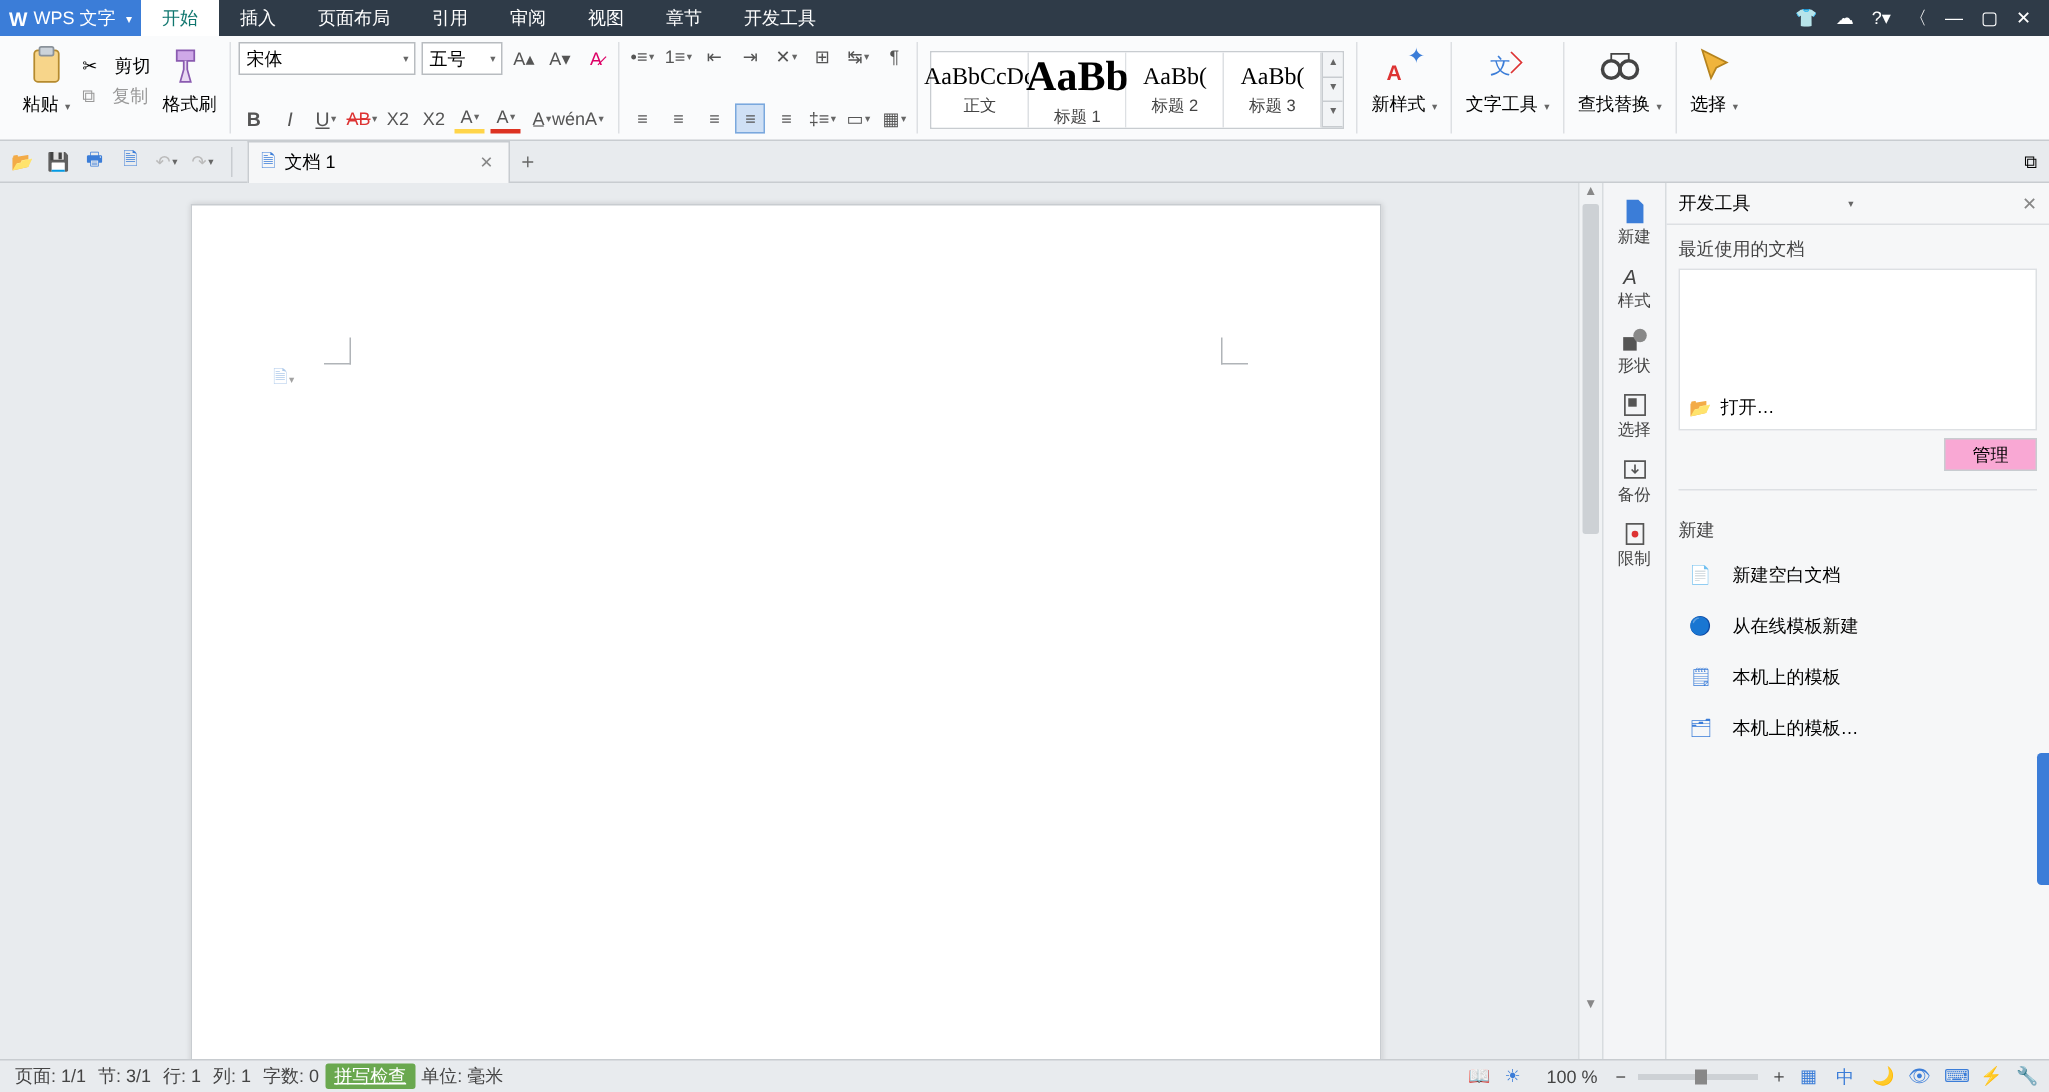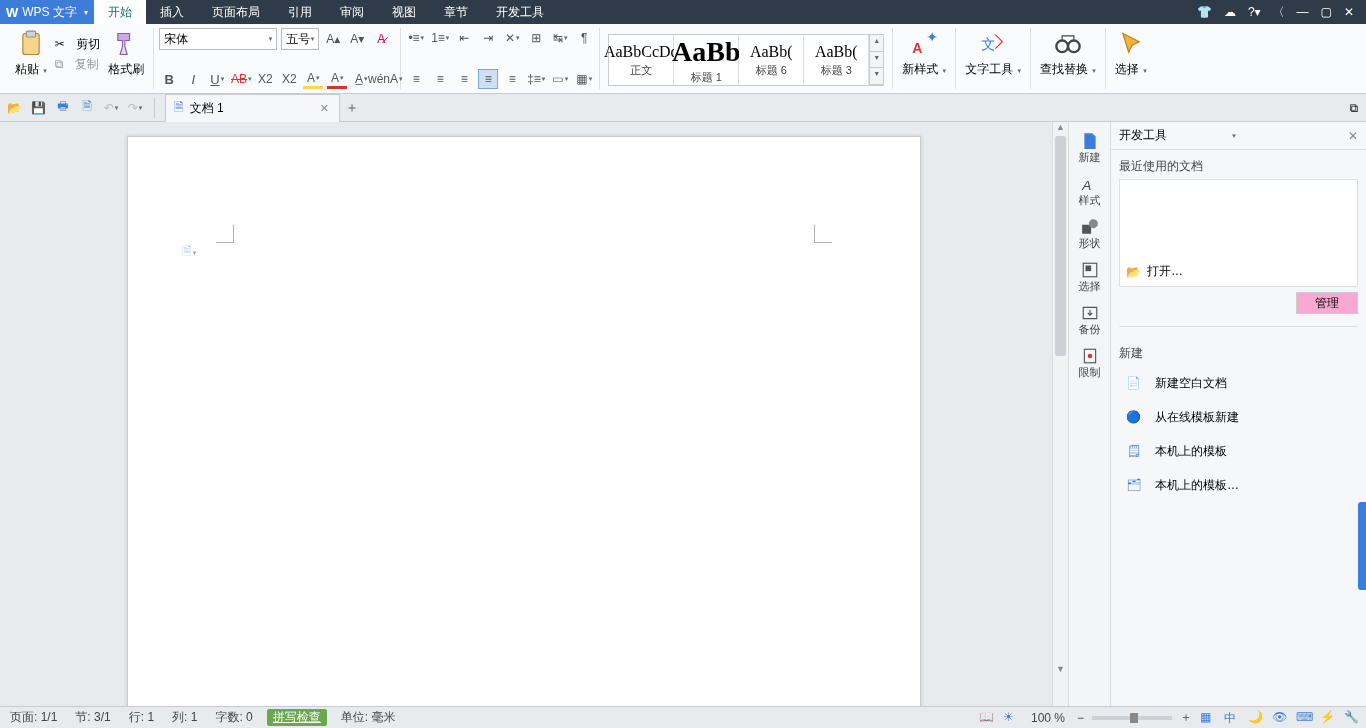--- a/index.html
+++ b/index.html
@@ -17,21 +17,21 @@
 .title-right span { cursor: pointer; font-size: 12px; }
 
 
 .ribbon { height: 70px; background: #fafbfc; border-bottom: 1px solid #c8ccd0; display: flex; padding: 4px 6px; gap: 0; }
 .ribbon-group { display: flex; flex-direction: column; justify-content: space-between; padding: 0 5px; border-right: 1px solid #dde0e3; }
 .rg-row { display: flex; align-items: center; gap: 4px; }
 .big-btn { display: flex; flex-direction: column; align-items: center; padding: 2px 4px; cursor: pointer; gap: 3px;}
 .big-btn svg, .big-btn .ico { width: 28px; height: 28px; }
 .sel { border: 1px solid #b8bcc0; background:#fff; height: 22px; display:flex; align-items:center; padding: 0 4px; }
 .sel.font { width: 118px; }
-.sel.size { width: 38px; text-align: center; }
+.sel.size { width: 54px; text-align: center; }
 .fmt-btn { width: 20px; height: 20px; display:inline-flex; align-items:center; justify-content:center; cursor:pointer; color:#555; }
 .fmt-btn b, .fmt-btn i, .fmt-btn u { font-size: 13px; }
 .drop-tiny { font-size: 7px; color:#666; margin-left:1px; }
 
 .style-gallery { display:flex; border:1px solid #c8ccd0; }
 .style-item { width: 65px; height: 50px; border-right: 1px solid #dde0e3; display:flex; flex-direction:column; align-items:center; justify-content:center; background:#fff; cursor:pointer;}
 .style-item:last-child { border-right:none; }
 .style-prev { font-family: "Times New Roman"; font-size: 16px; overflow:hidden; white-space:nowrap;}
 .style-prev.big { font-size: 28px; font-weight: bold; }
 .style-lbl { font-size: 11px; color:#444; margin-top:2px;}
@@ -75,21 +75,21 @@
 .recent-box { height: 108px; background:#fff; border:1px solid #dde0e3; position:relative;}
 .recent-open { position:absolute; left:6px; bottom:6px; display:flex; align-items:center; gap:6px; cursor:pointer; }
 .manage-btn { align-self:flex-end; border:1px solid #c8ccd0; background:#f9a8d4; padding:3px 18px; cursor:pointer;}
 .new-list { display:flex; flex-direction:column; }
 .new-item { display:flex; align-items:center; gap:10px; padding:6px 4px; cursor:pointer;}
 .new-item .ni-ico { width:22px; height:22px; display:inline-flex; align-items:center; justify-content:center; }
 .divider { height:1px; background:#dde0e3; margin: 4px 0 8px; }
 .side-tab { position:absolute; right:0; top: 502px; width:8px; height: 88px; background:#3b7dd8; border-radius: 3px 0 0 3px; }
 
 
-.statusbar { position:absolute; left:0; right:0; bottom:0; height:22px; background:#e8ebee; border-top:1px solid #c8ccd0; display:flex; align-items:center; padding: 0 6px; gap:10px; font-size:11px; color:#444;}
+.statusbar { position:absolute; left:0; right:0; bottom:0; height:22px; background:#e8ebee; border-top:1px solid #c8ccd0; display:flex; align-items:center; padding: 0 6px; gap:0; font-size:11px; color:#444;}
 .statusbar .seg { padding: 0 4px; }
 .statusbar .spell { background:#6aa84f; color:#fff; padding: 0 6px; border-radius:2px;text-decoration:underline;}
 .statusbar .right { margin-left:auto; display:flex; align-items:center; gap:8px;}
 .zoom-slider { width: 80px; height:4px; background:#cdd1d5; position:relative;}
 .zoom-slider .knob { position:absolute; left:38px; top:-3px; width:8px; height:10px; background:#888; }
 .sb-ico { width:16px; height:16px; color:#3b7dd8; }
 
 svg { display:block; }
 </style>
 </head>
@@ -213,21 +213,21 @@
       <div class="style-item">
           <div class="style-prev">AaBbCcDd</div>
           <div class="style-lbl">正文</div>
         </div>
       <div class="style-item">
           <div class="style-prev big">AaBb</div>
           <div class="style-lbl">标题 1</div>
         </div>
       <div class="style-item">
           <div class="style-prev">AaBb(</div>
-          <div class="style-lbl">标题 6</div>
+          <div class="style-lbl">标题 2</div>
         </div>
       <div class="style-item">
           <div class="style-prev">AaBb(</div>
           <div class="style-lbl">标题 3</div>
         </div>
       <div class="style-handle">
           <div>▴</div>
           <div>▾</div>
           <div>▾</div>
         </div>

